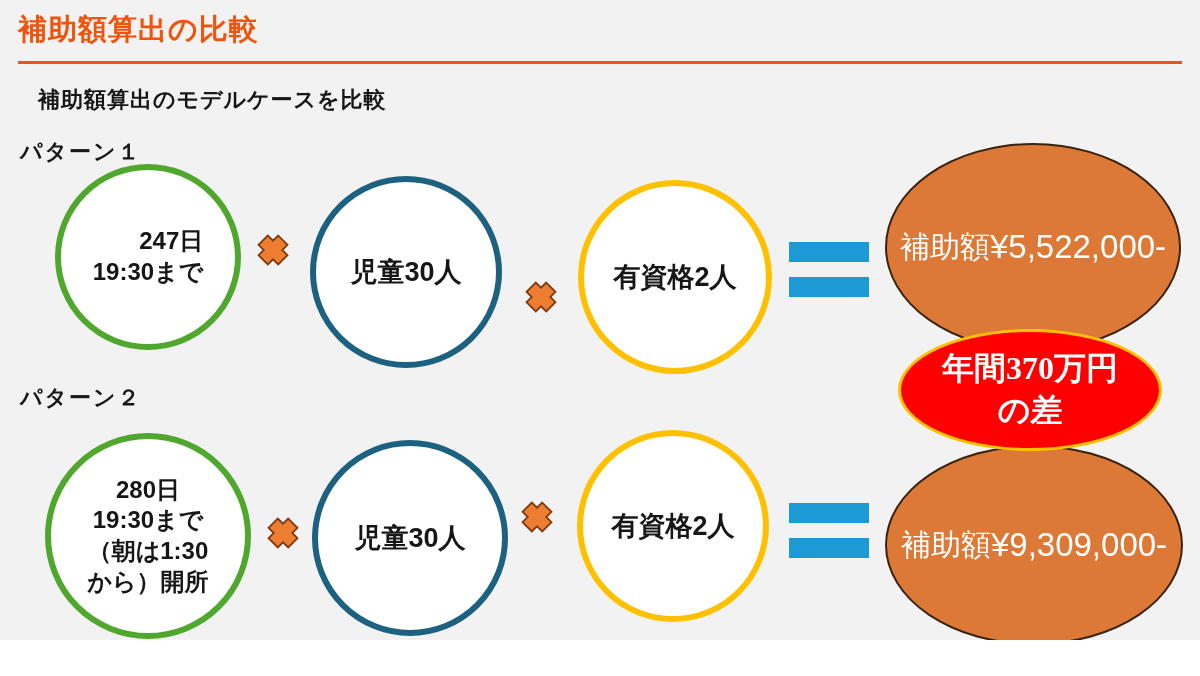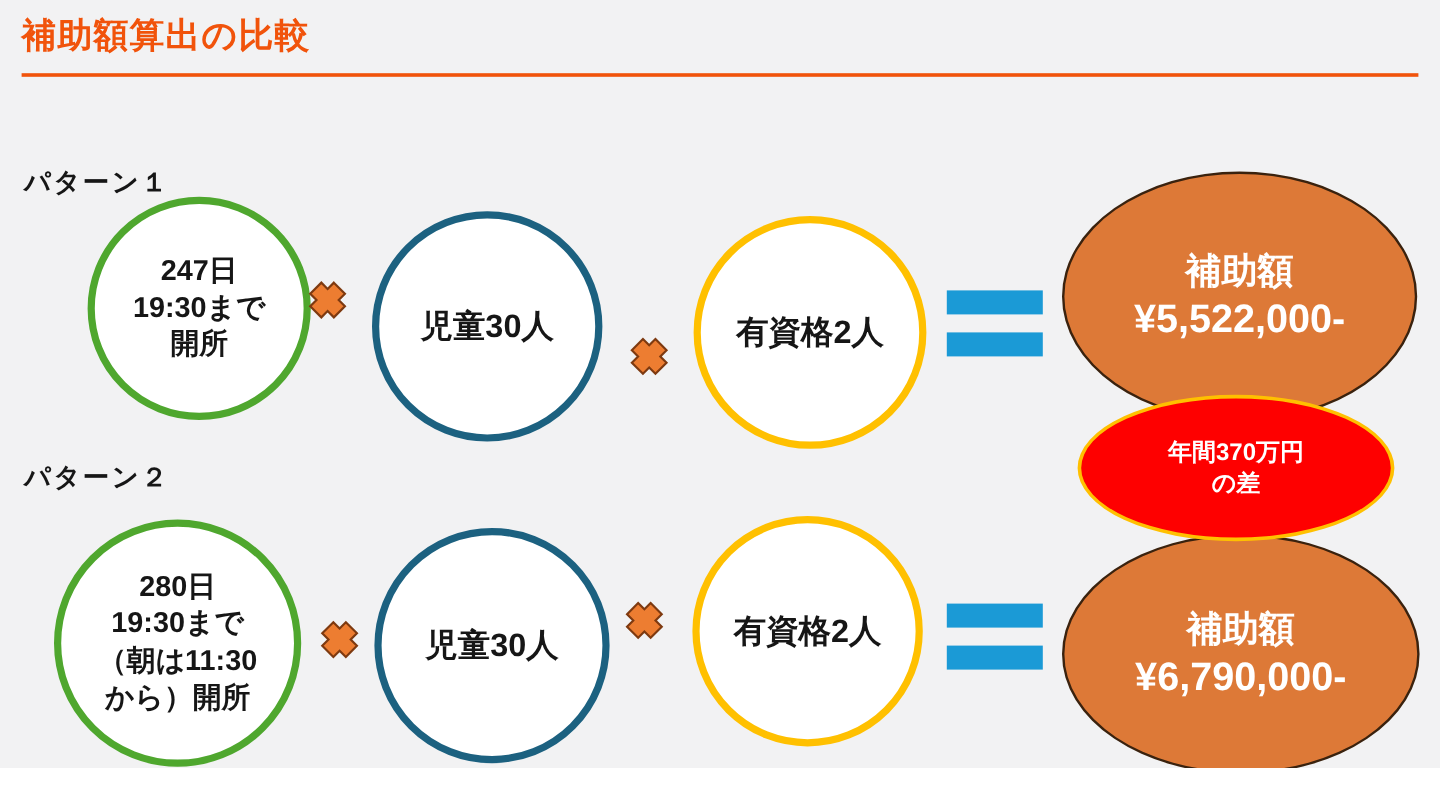--- a/index.html
+++ b/index.html
@@ -55,57 +55,58 @@
     background:var(--equals_blue,#1B9AD6);
   }
   .eq-bar.top{top:0;}
   .eq-bar.bottom{top:35px;}
   .result-ellipse{
     position:absolute;
     background:var(--result_fill,#DD7937);
     border:2px solid var(--result_outline,#3A220E);
     border-radius:50%;
     box-sizing:border-box;
-    display:flex;flex-direction:column;align-items:center;justify-content:center;
-    text-align:center;color:var(--text_light,#FFFFFF);font-weight:bold;
+    display:flex;flex-direction:row;align-items:center;justify-content:center;
+    text-align:center;color:var(--text_light,#FFFFFF);font-weight:normal;
     z-index:1;
   }
   .result-ellipse .r-label{font-size:30px;line-height:1.25;}
   .result-ellipse .r-amount{font-size:33px;line-height:1.25;text-align:center;}
   .diff-badge{
     position:absolute;
     background:var(--badge_red,#FE0000);
     border:3px solid var(--badge_border,#FFC000);
     border-radius:50%;
     box-sizing:border-box;
     display:flex;flex-direction:column;align-items:center;justify-content:center;
     text-align:center;color:var(--text_light,#FFFFFF);font-weight:bold;
-    font-size:20px;line-height:1.3;
+    font-size:32px;line-height:1.3;
     z-index:5;
+    font-family:Liberation Serif, serif;
   }
   .bottom-strip{
     position:absolute;left:0;top:669px;width:1200px;height:7px;
     background:#ECEEF3;
   }
 </style>
 </head>
 <body>
 
 <div class="stage">
 
   <div class="page-title">補助額算出の比較</div>
   <div class="title-rule"></div>
+  <div class="subtitle">補助額算出のモデルケースを比較</div>
 
   <div class="pattern-label" style="top:137px;font-family:Liberation Serif, serif;">パターン１</div>
 
-  <div class="circle c-green fs24" style="left:73px;top:164px;width:186px;height:186px;">
+  <div class="circle c-green fs24" style="left:55px;top:164px;width:186px;height:186px;text-align:right;">
     <div>
       <span class="line">247日</span>
       <span class="line">19:30まで</span>
-      <span class="line">開所</span>
     </div>
   </div>
 
   <div class="times" style="left:255px;top:232px;">
     <svg viewBox="0 0 44 44" width="36" height="36">
       <g transform="rotate(45 22 22)">
         <path d="M14 5 H30 V14 H39 V30 H30 V39 H14 V30 H5 V14 H14 Z" fill="#ED7D31" stroke="#7E3A10" stroke-width="2.2" stroke-linejoin="miter"></path>
       </g>
     </svg>
   </div>
@@ -144,21 +145,21 @@
     <div>年間370万円</div>
     <div>の差</div>
   </div>
 
   <div class="pattern-label" style="top:383px;">パターン２</div>
 
   <div class="circle c-green fs24" style="left:45px;top:433px;width:206px;height:206px;">
     <div>
       <span class="line">280日</span>
       <span class="line">19:30まで</span>
-      <span class="line">（朝は11:30</span>
+      <span class="line">（朝は1:30</span>
       <span class="line">から）開所</span>
     </div>
   </div>
 
   <div class="times" style="left:265px;top:515px;">
     <svg viewBox="0 0 44 44" width="36" height="36">
       <g transform="rotate(45 22 22)">
         <path d="M14 5 H30 V14 H39 V30 H30 V39 H14 V30 H5 V14 H14 Z" fill="#ED7D31" stroke="#7E3A10" stroke-width="2.2" stroke-linejoin="miter"></path>
       </g>
     </svg>
@@ -184,18 +185,18 @@
     </div>
   </div>
 
   <div class="equals" style="left:789px;top:503px;">
     <div class="eq-bar top"></div>
     <div class="eq-bar bottom"></div>
   </div>
 
   <div class="result-ellipse" style="left:885px;top:445px;width:298px;height:200px;">
     <div class="r-label">補助額</div>
-    <div class="r-amount">¥6,790,000-</div>
+    <div class="r-amount">¥9,309,000-</div>
   </div>
 
   <div class="bottom-strip"></div>
 
 </div>
 
 </body></html>

